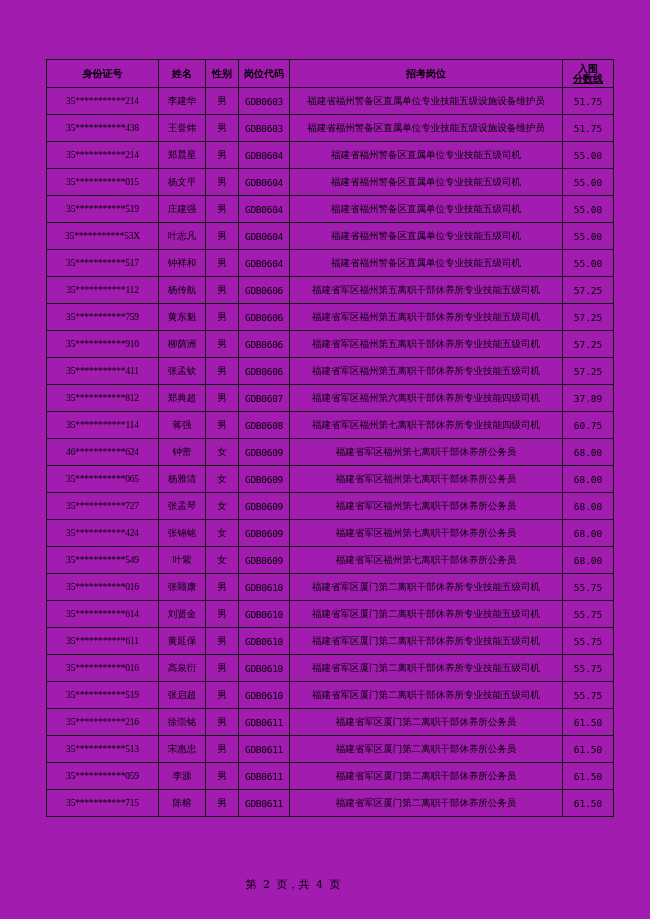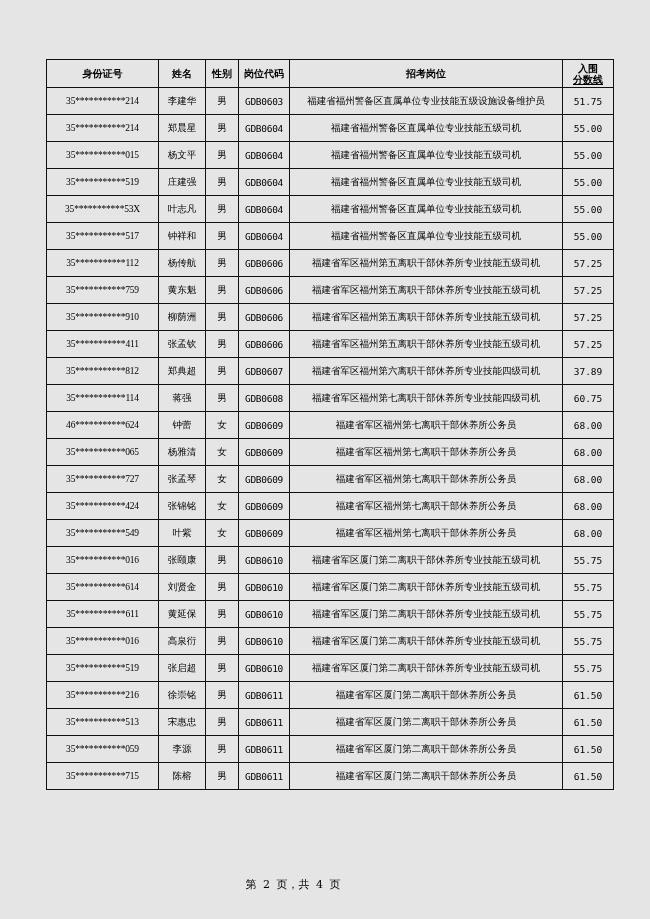--- a/index.html
+++ b/index.html
@@ -12,21 +12,21 @@
       height: 919px;
       position: relative;
       overflow: hidden;
       font-family: "DejaVu Sans", sans-serif;
       color: #000;
     }
     .page {
       position: absolute;
       left: 0; top: 0;
       width: 650px; height: 919px;
-      background: #e5e5e5;
+      background: #a21caf;
     }
     table.roster {
       position: absolute;
       left: 46px;
       top: 59px;
       border-collapse: collapse;
       table-layout: fixed;
       width: 567px;
     }
     table.roster th, table.roster td {
@@ -95,28 +95,36 @@
     </colgroup>
     <thead>
       <tr>
         <th>身份证号</th>
         <th>姓名</th>
         <th>性别</th>
         <th>岗位代码</th>
         <th>招考岗位</th>
         <th>
           <div>入围</div>
-          <div style="text-decoration: underline;">分数线</div>
+          <div style="text-decoration: underline; font-family: Liberation Mono, monospace;">分数线</div>
         </th>
       </tr>
     </thead>
     <tbody id="table-body">
         <tr>
           <td class="col-id">35***********214</td>
           <td class="col-name">李建华</td>
+          <td class="col-gender">男</td>
+          <td class="col-code">GDB0603</td>
+          <td class="col-position">福建省福州警备区直属单位专业技能五级设施设备维护员</td>
+          <td class="col-score">51.75</td>
+        </tr>
+        <tr>
+          <td class="col-id">35***********438</td>
+          <td class="col-name">王誉炜</td>
           <td class="col-gender">男</td>
           <td class="col-code">GDB0603</td>
           <td class="col-position">福建省福州警备区直属单位专业技能五级设施设备维护员</td>
           <td class="col-score">51.75</td>
         </tr>
         <tr>
           <td class="col-id">35***********214</td>
           <td class="col-name">郑晨星</td>
           <td class="col-gender">男</td>
           <td class="col-code">GDB0604</td>

